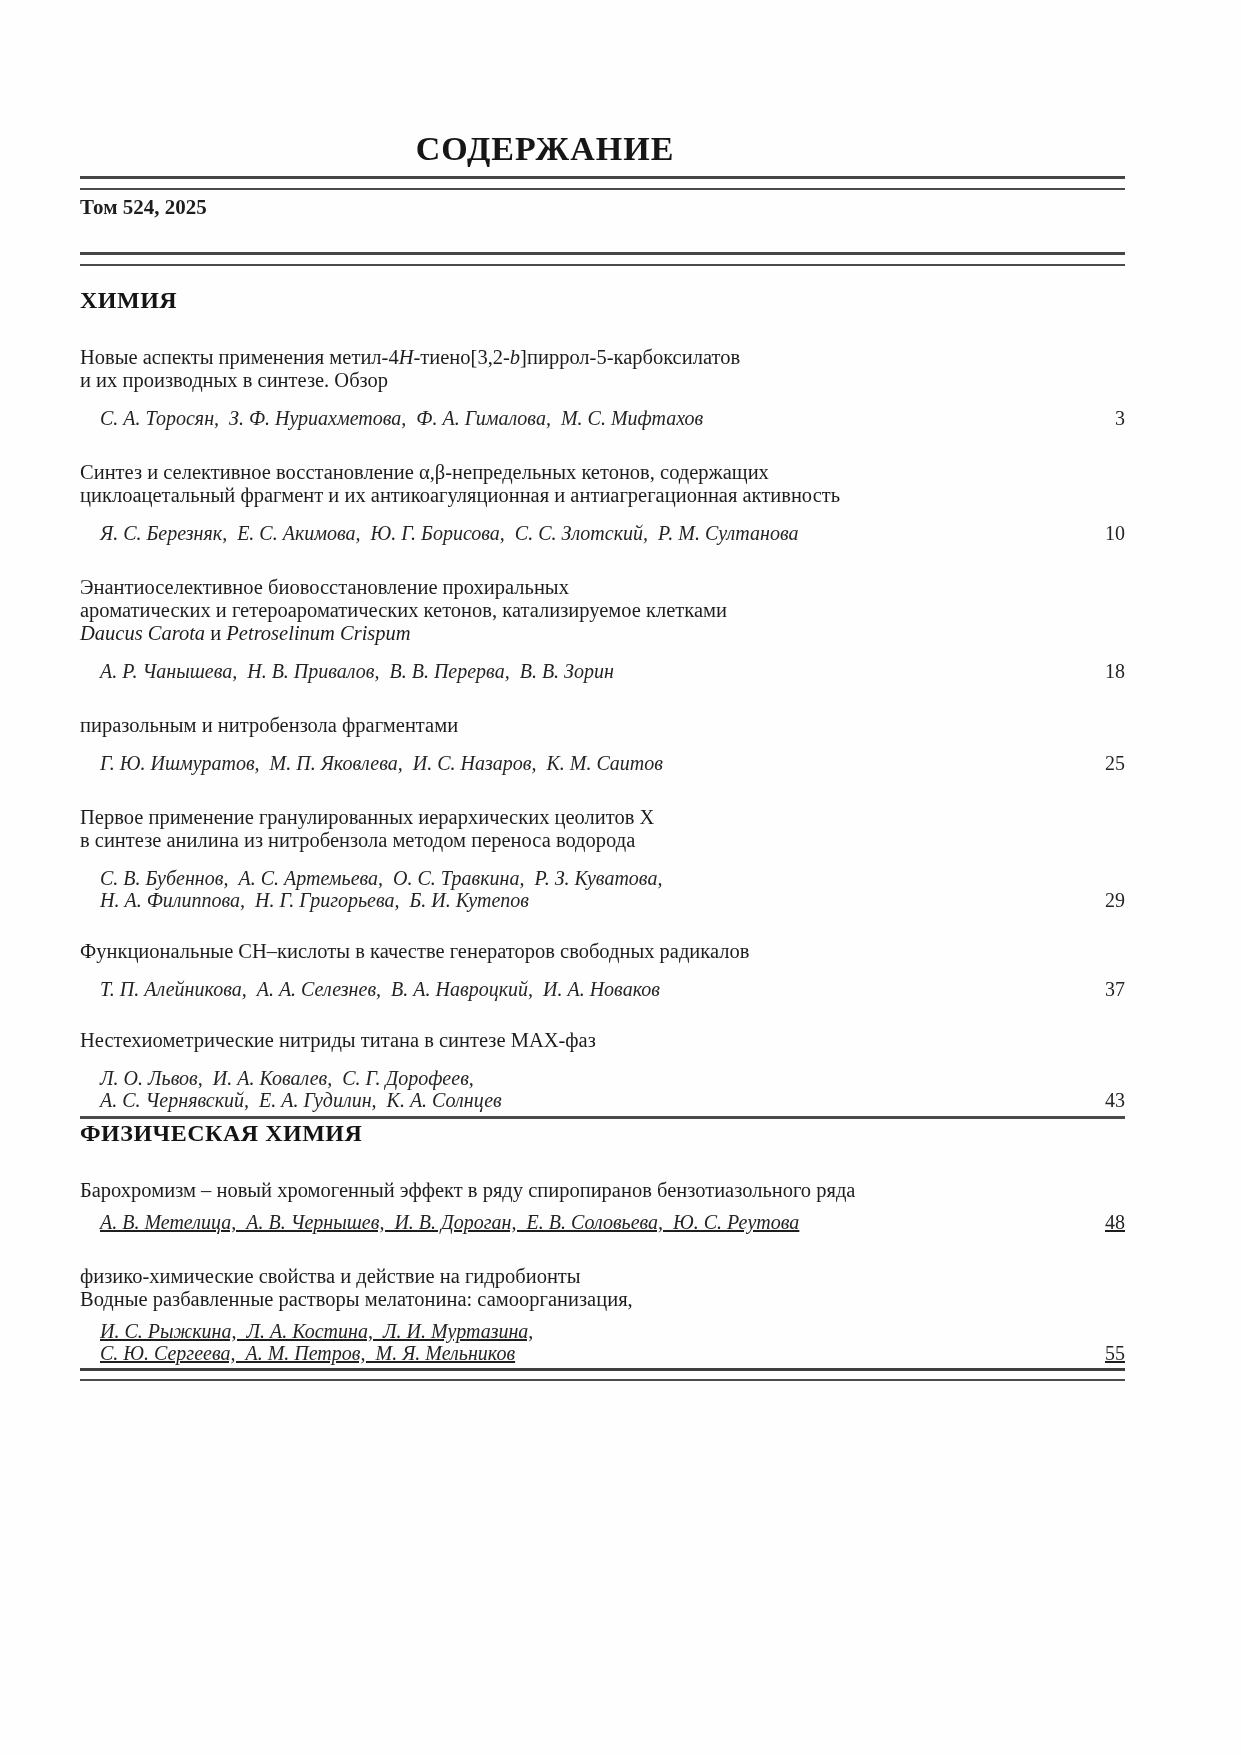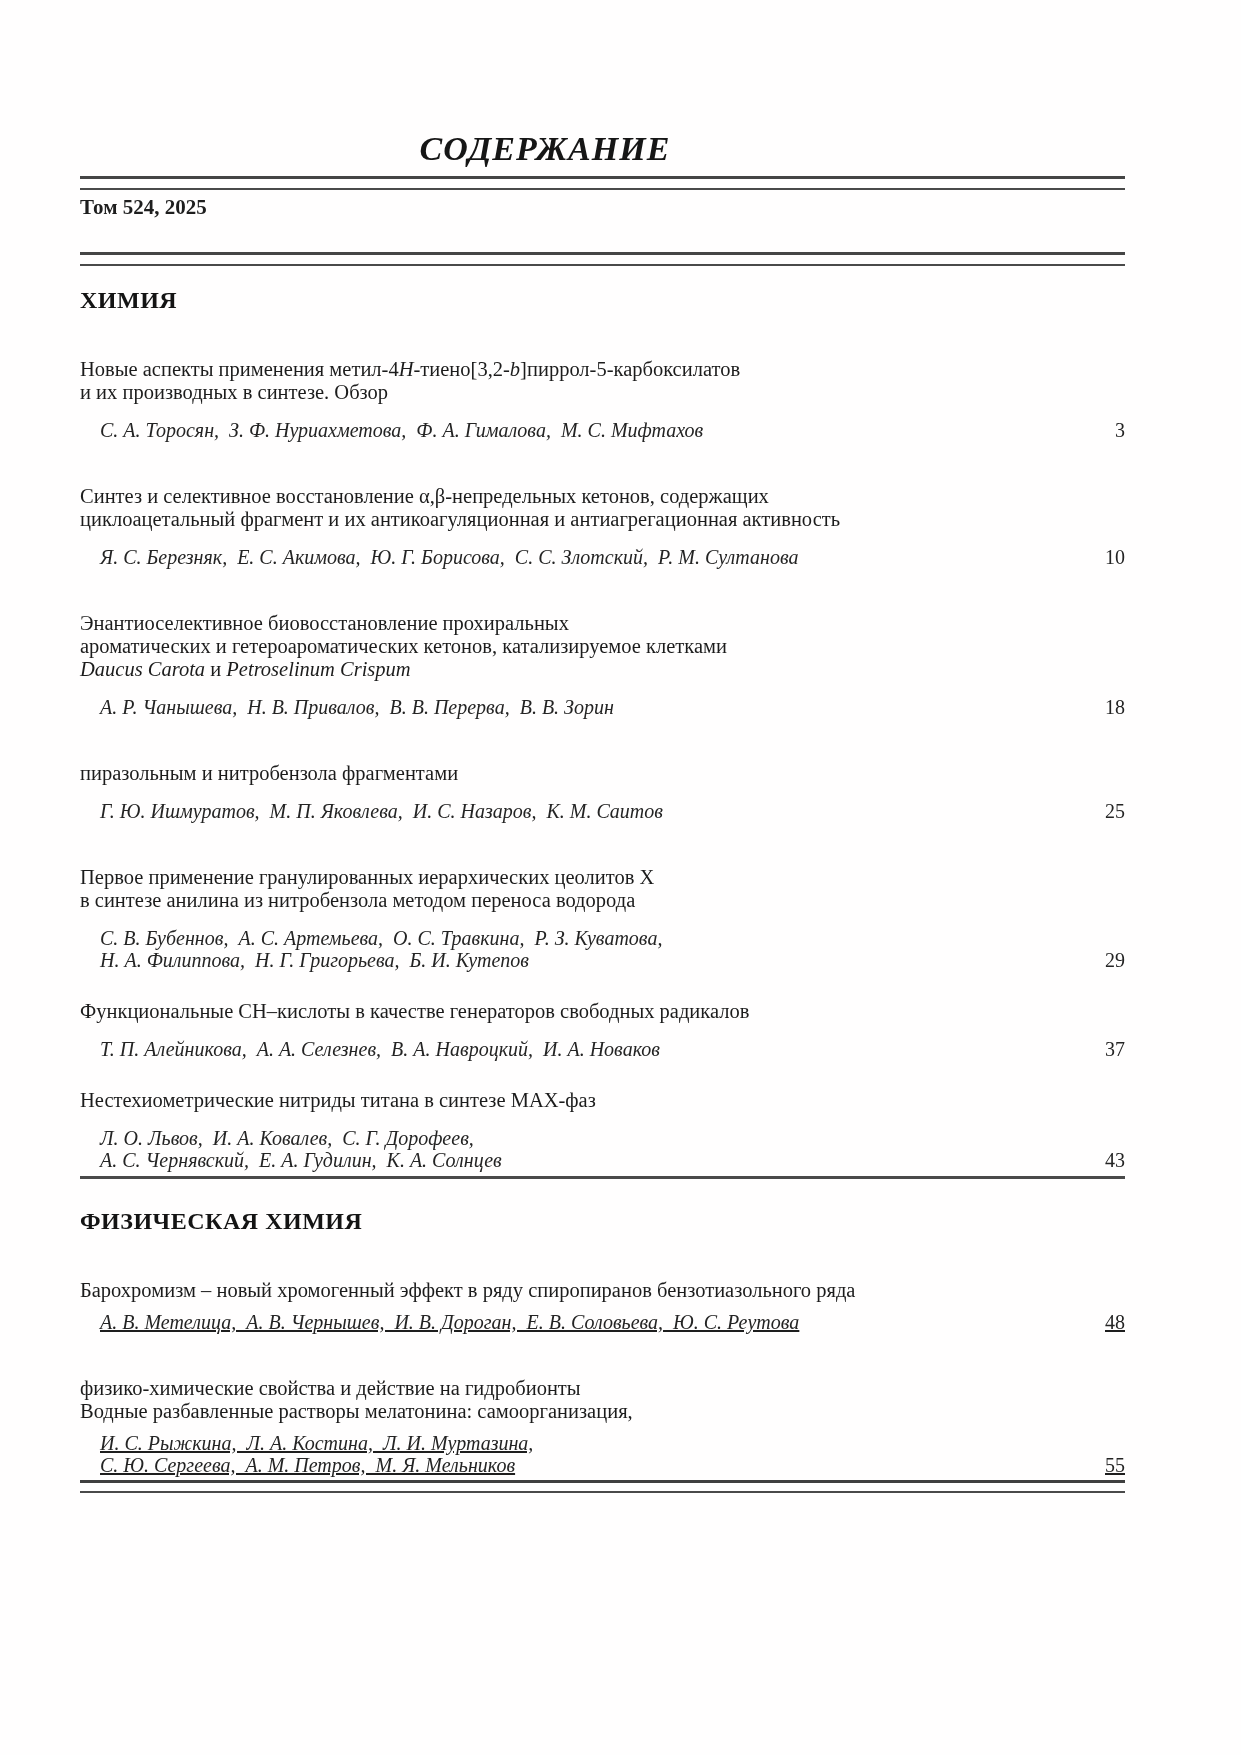--- a/index.html
+++ b/index.html
@@ -17,21 +17,20 @@
     background:#fffefe;
   }
   .toc-title {
     width:930px;
     text-align:center;
     font-size:34px;
     font-weight:bold;
     letter-spacing:1px;
     line-height:38px;
     color:#161616;
-    font-style:italic;
   }
   .rule-double {
     margin-top:8px;
     border-top:3px solid #454545;
     border-bottom:2px solid #4a4a4a;
     height:14px;
   }
   .rule-double.second { margin-top:32px; }
   .rule-double.bottom { margin-top:4px; border-top:3px solid #3f3f3f; border-bottom:2px solid #4a4a4a; height:13px; }
   .rule-single {
@@ -47,22 +46,22 @@
   }
   .section { margin:0; }
   .section-heading {
     font-size:24px;
     font-weight:bold;
     letter-spacing:0.5px;
     line-height:28px;
     color:#141414;
   }
   .section-heading.first { margin-top:20px; }
-  .section-heading.later { margin-top:28px; }
-  .article { margin-top:44px; }
+  .section-heading.later { }
+  .article { margin-top:32px; }
   .article.tight { margin-top:29px; }
   .article-title { font-size:20.5px; line-height:23px; color:#1c1c1c; }
   .title-line { white-space:nowrap; }
   .it { font-style:italic; }
   .byline {
     display:flex;
     align-items:flex-end;
     margin-top:15px;
   }
   .section.phys .byline { margin-top:9px;text-decoration:underline; }

